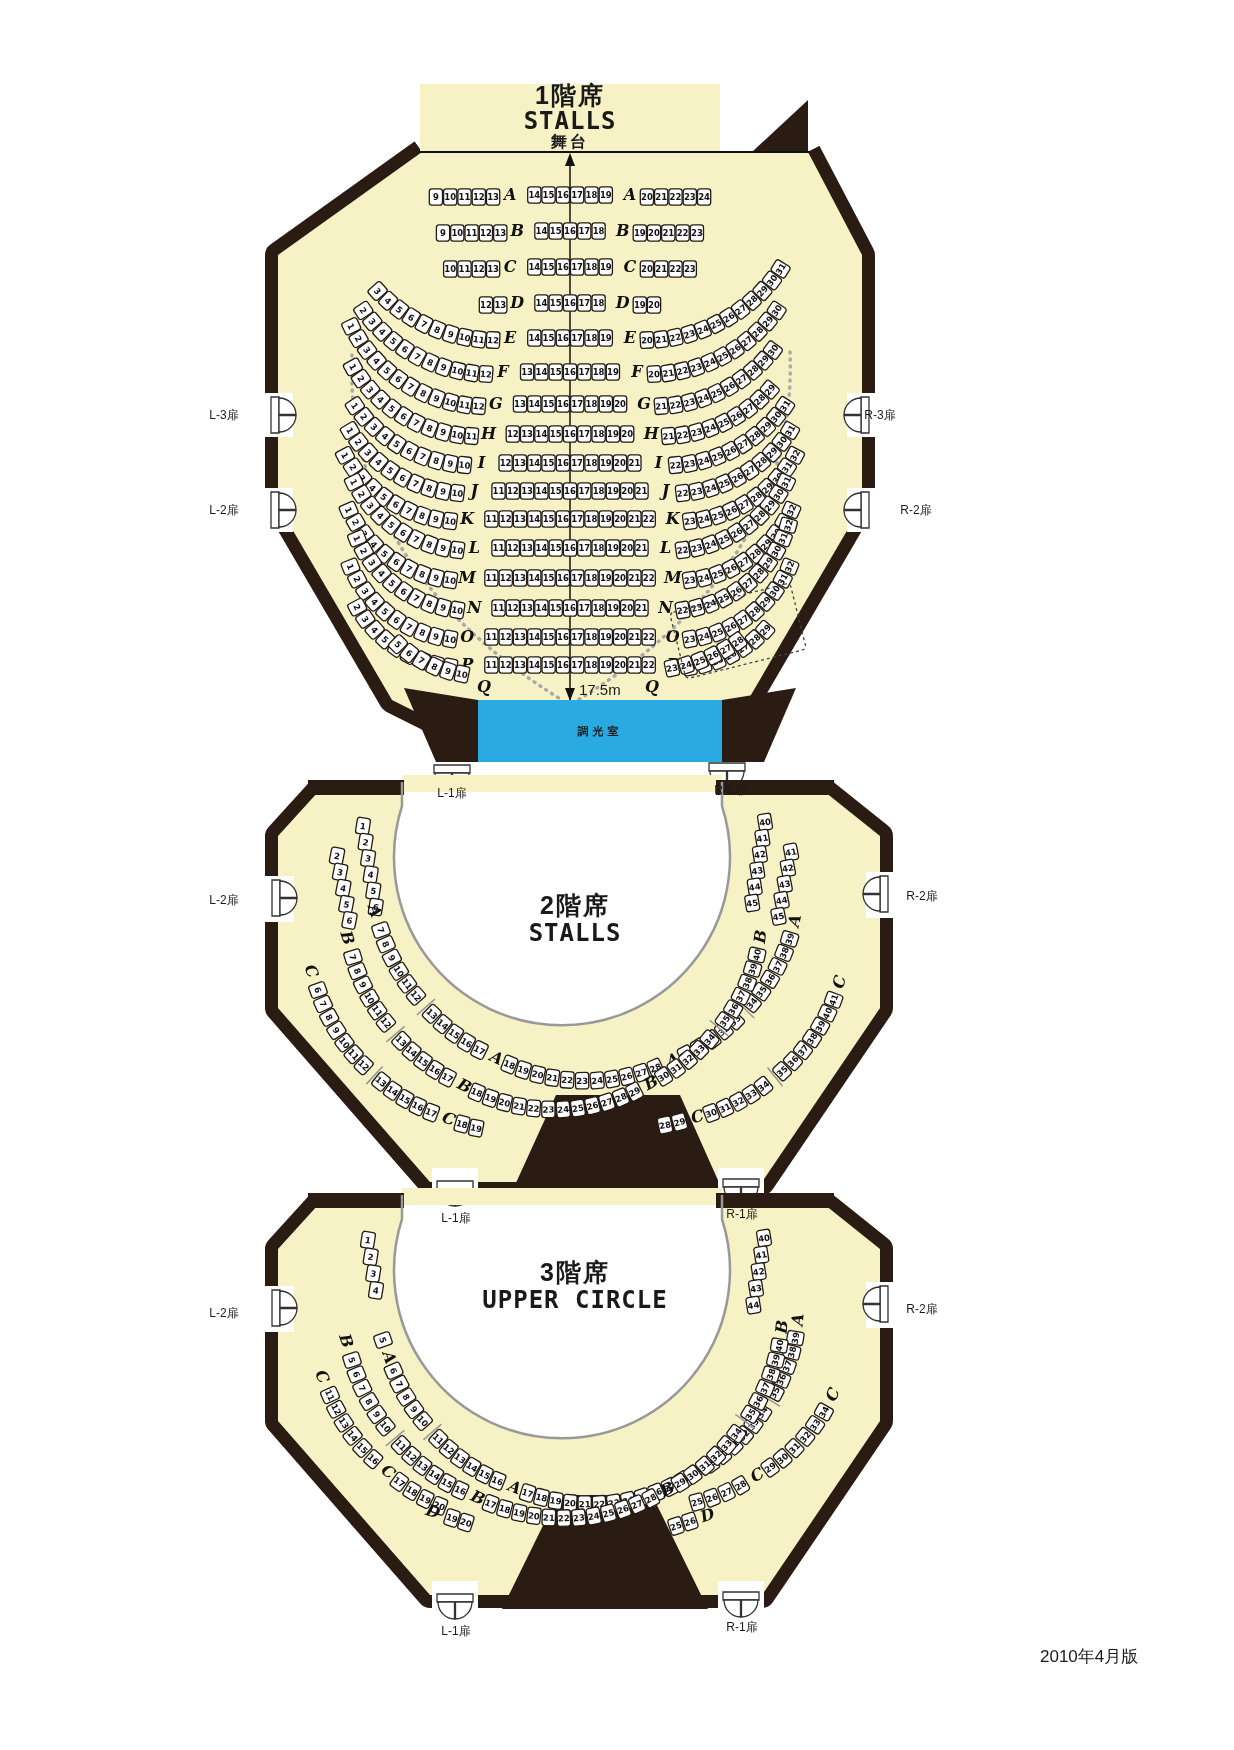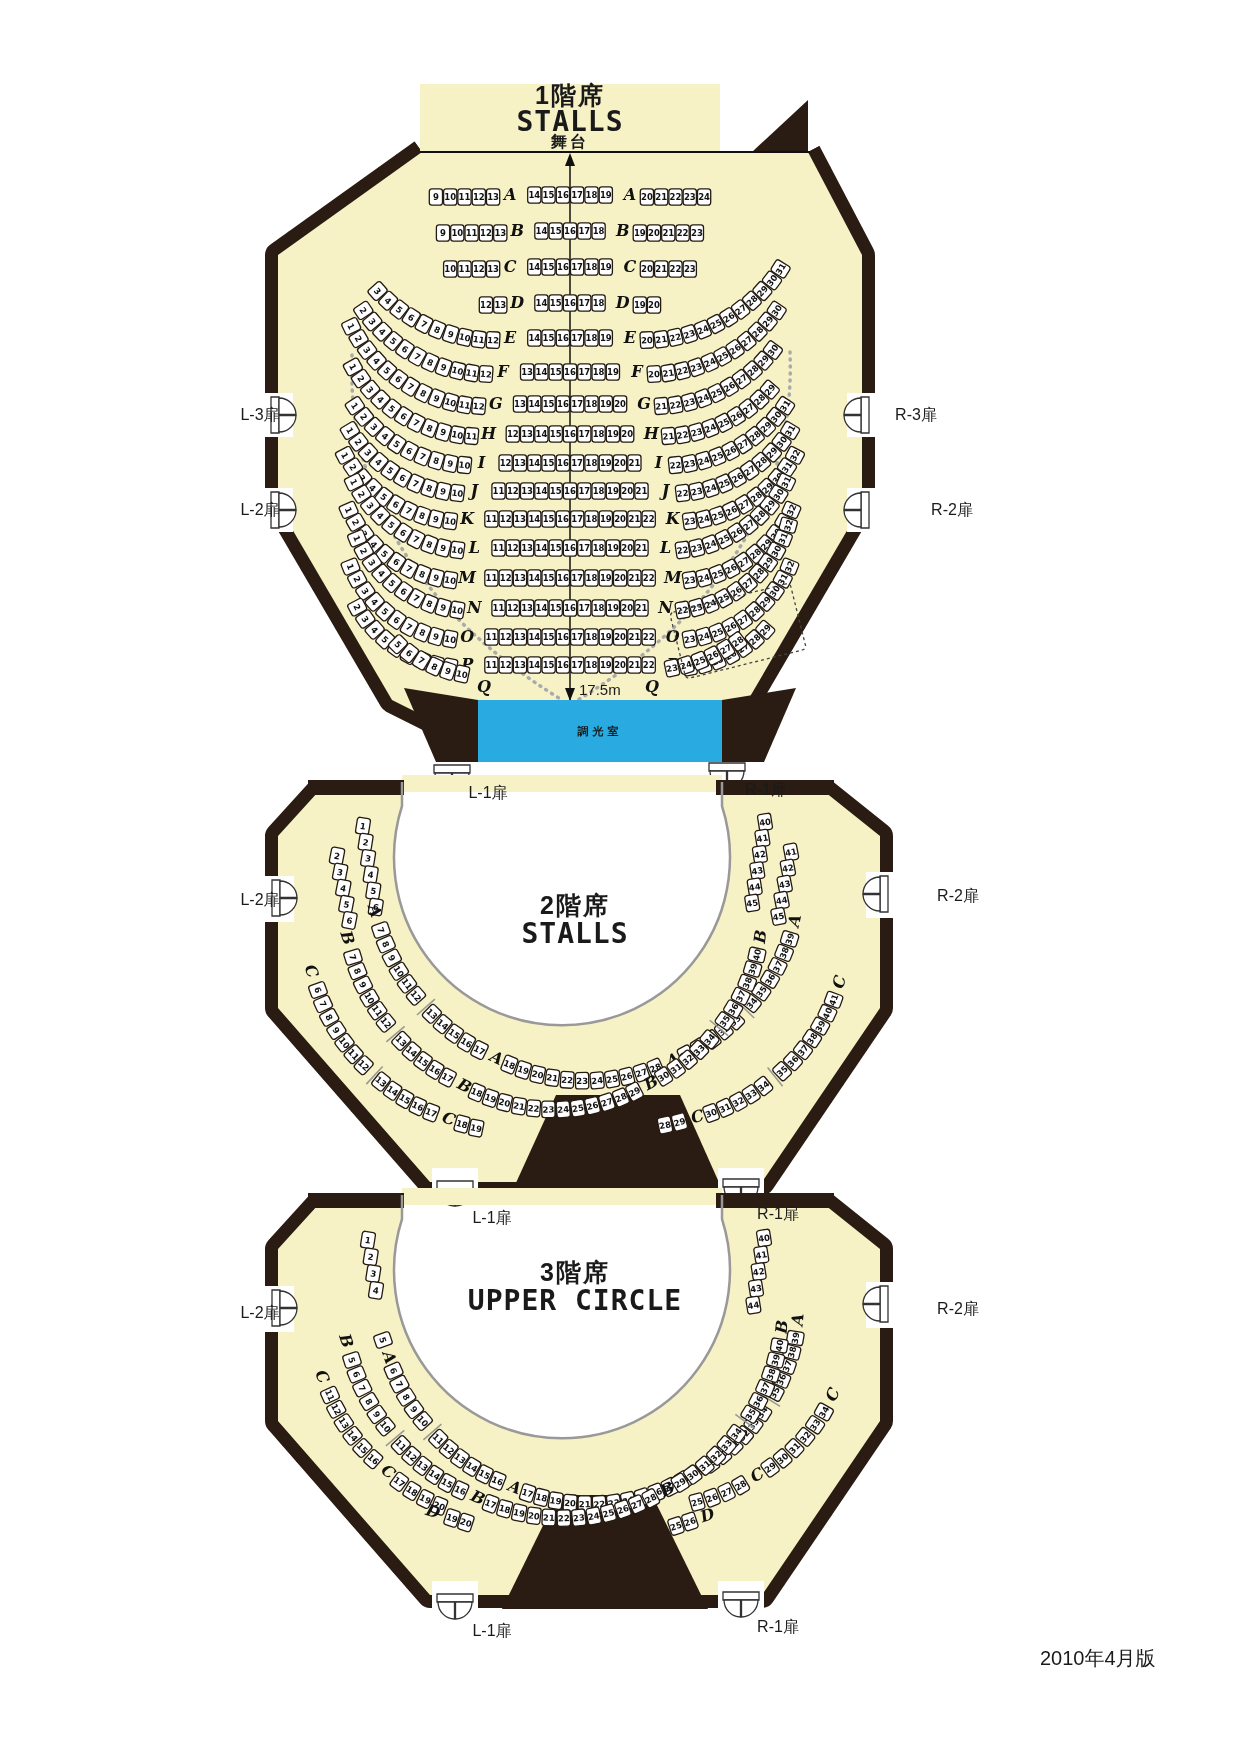--- a/index.html
+++ b/index.html
@@ -3,26 +3,26 @@
 <meta charset="utf-8">
 <style>
   html,body{margin:0;padding:0;}
   body{width:1234px;height:1750px;position:relative;background:#ffffff;
        font-family:"Liberation Sans",sans-serif;color:#1a1a1a;overflow:hidden;}
   #plan-wrap{position:absolute;left:0;top:0;width:1234px;height:1750px;}
   svg{position:absolute;left:0;top:0;}
   .ov{position:absolute;z-index:5;white-space:nowrap;}
   .ctr{transform:translate(-50%,-50%);}
   .title-jp{font-size:25px;font-weight:bold;letter-spacing:2px;}
-  .title-en{font-family:"DejaVu Sans Mono","Liberation Mono",monospace;font-size:28px;font-weight:bold;letter-spacing:1px;}
+  .title-en{font-family:"DejaVu Sans Mono","Liberation Mono",monospace;font-size:24px;font-weight:bold;letter-spacing:1px;}
   .stage-lb{font-size:16px;font-weight:bold;letter-spacing:3px;text-align:center;}
-  .door-lb{font-size:16px;margin-left:36px;}
+  .door-lb{font-size:12px;}
   .dim-lb{font-size:15px;}
   .light-lb{font-size:11px;font-weight:bold;letter-spacing:4px;z-index:6;}
-  .cap{font-size:20px;}
+  .cap{font-size:17px;}
 </style>
 </head>
 <body>
 
 <div id="plan-wrap">
   <svg id="plan" width="1234" height="1750" viewBox="0 0 1234 1750">
       <path d="M422,152 L278,255 L278,505 L392,700 L440,724 L500,744 L640,744 L700,724 L748,700 L862,505 L862,255 L808,152" fill="none" stroke="#2a1c12" stroke-width="26" stroke-linejoin="round"></path>
       <polygon points="422,152 414.43695925828723,141.42642847760547 404,164.875" fill="#2a1c12"></polygon>
       <polygon points="404,164.875 396.43695925828723,154.30142847760547 386,177.75" fill="#2a1c12"></polygon>
       <polygon points="386,177.75 378.43695925828723,167.17642847760547 368,190.625" fill="#2a1c12"></polygon>

